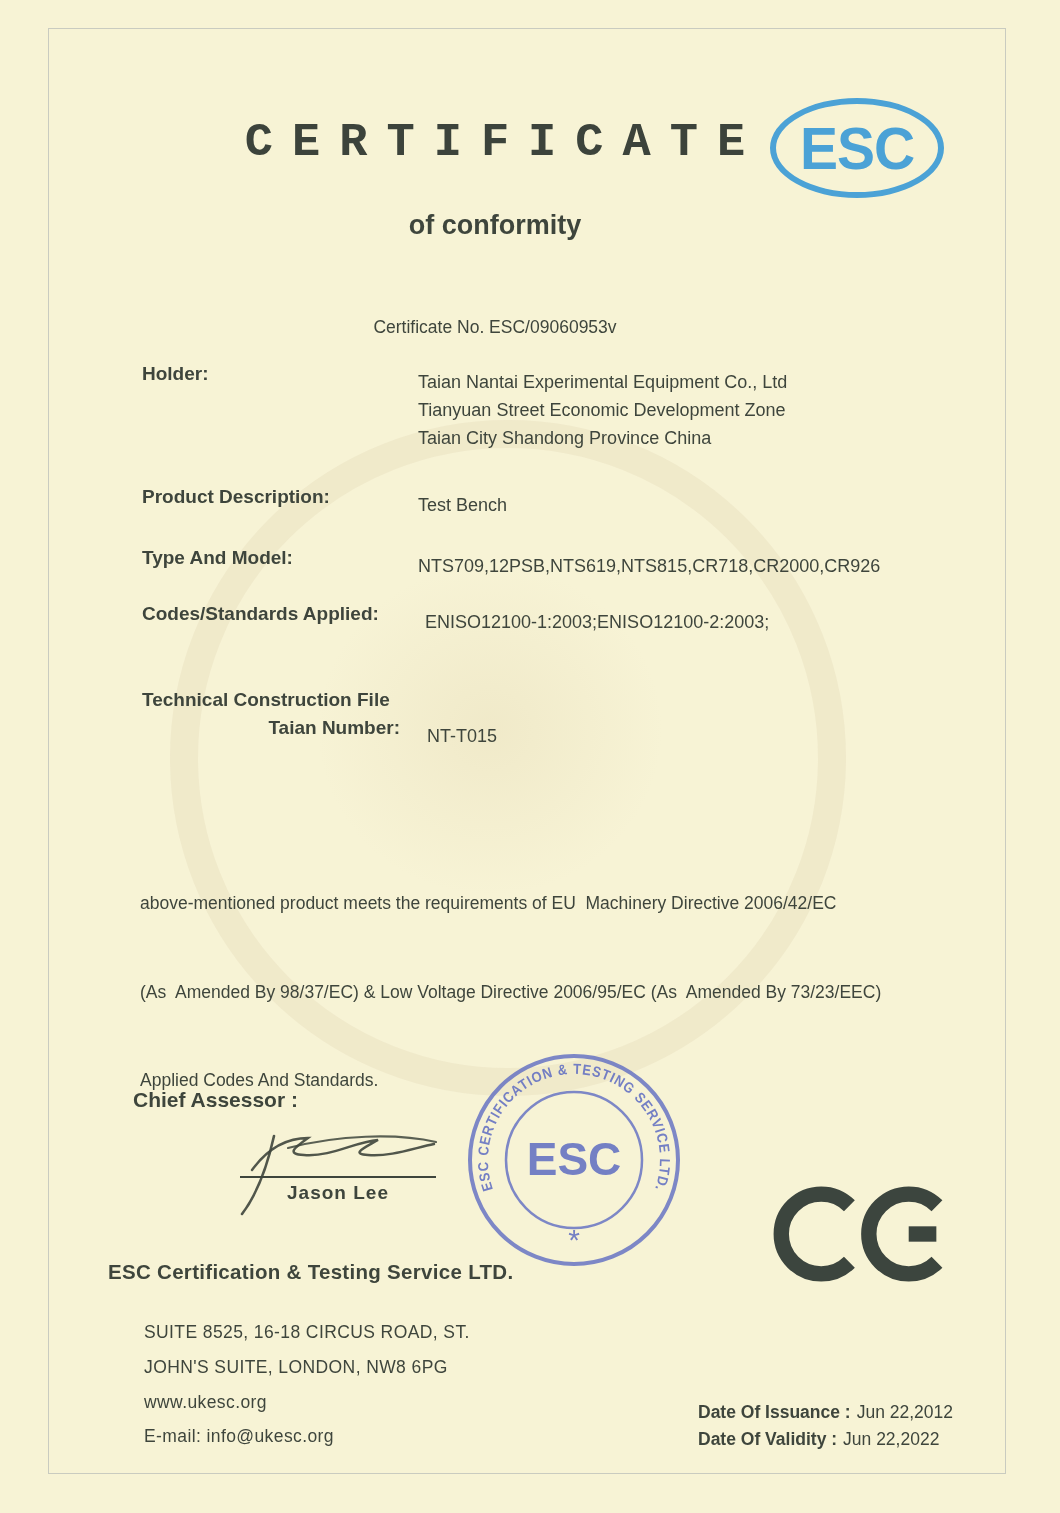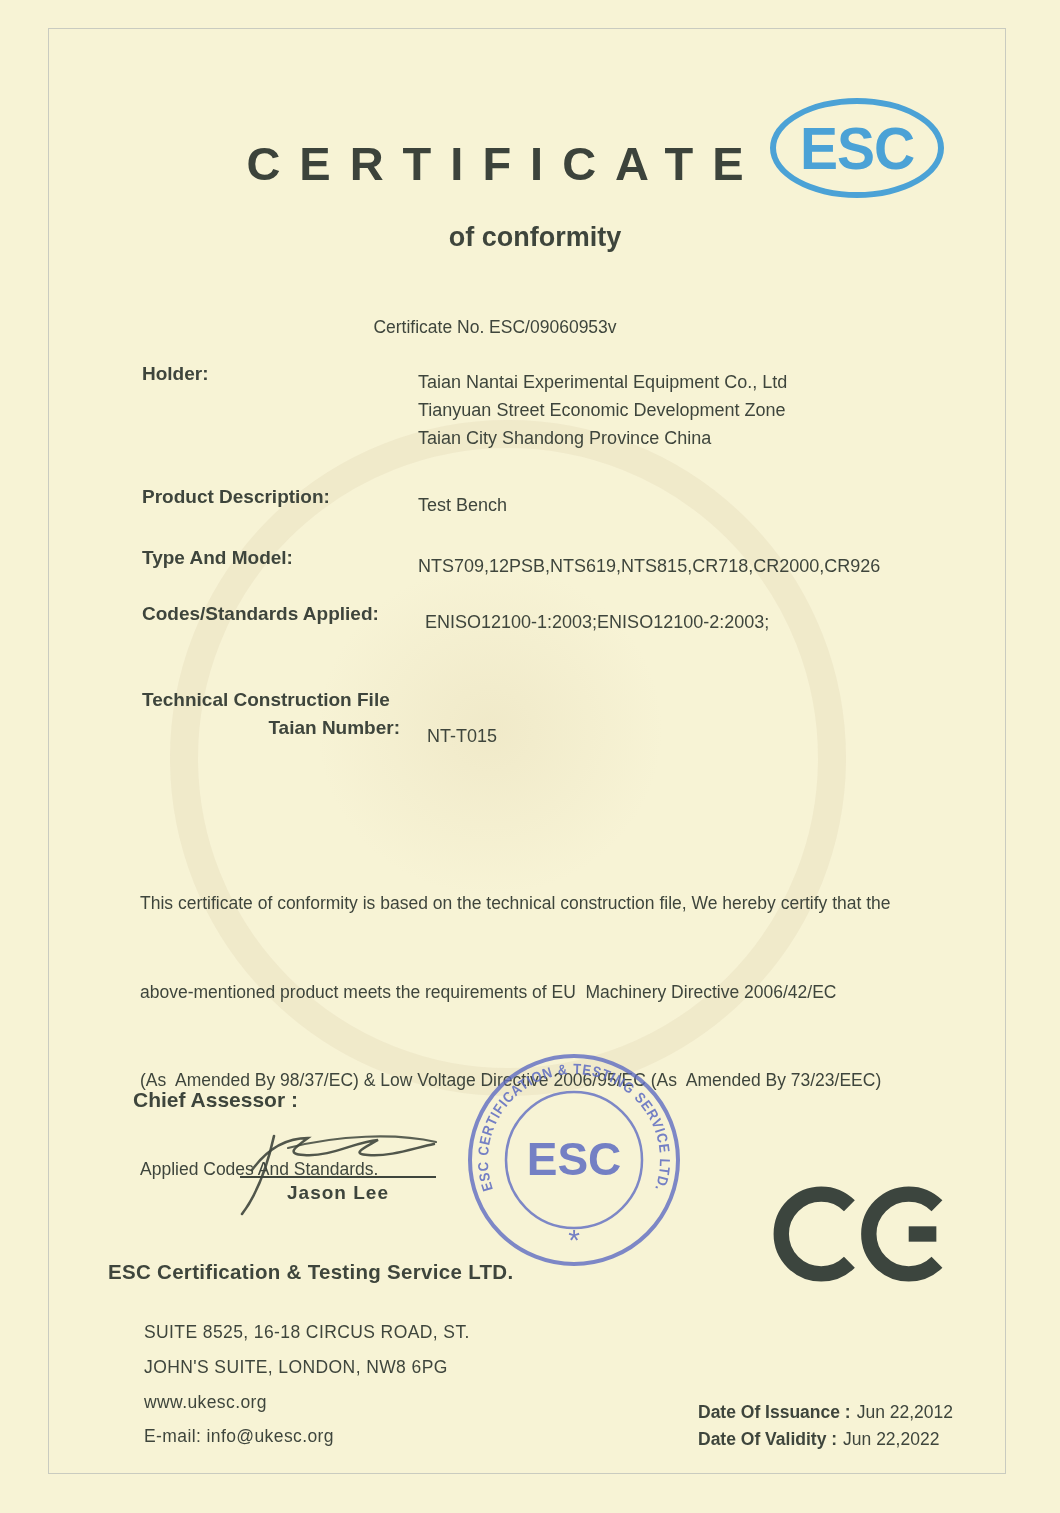--- a/index.html
+++ b/index.html
@@ -20,33 +20,34 @@
     position:absolute;left:170px;top:420px;width:620px;height:620px;
     border-radius:50%;border:28px solid rgba(205,189,148,0.16);
   }
   .wm-blob{
     position:absolute;left:250px;top:500px;width:480px;height:460px;border-radius:50%;
     background:radial-gradient(closest-side, rgba(216,200,158,0.22), rgba(216,200,158,0.0) 72%);
   }
   .abs{position:absolute;}
   .centered{left:0;width:990px;text-align:center;}
   .title{
-    top:136px;font-size:47px;font-weight:bold;letter-spacing:19px;text-indent:19px;
+    top:116px;font-size:47px;font-weight:bold;letter-spacing:19px;text-indent:19px;
     color:#3c433b;
+    font-family:Liberation Mono, monospace;
   }
   .logo{
     left:770px;top:98px;width:162px;height:88px;
     border:6px solid #4ba2d6;border-radius:50%;
     display:flex;align-items:center;justify-content:center;
   }
   .logo-text{
     font-size:57px;font-weight:bold;color:#4ba2d6;letter-spacing:-1px;
     transform:scaleY(1.04);line-height:1;
   }
-  .subtitle{top:222px;font-size:27px;font-weight:bold;padding-left:40px;}
+  .subtitle{top:210px;font-size:27px;font-weight:bold;}
   .directives{top:264px;font-size:18px;}
   .certno{top:317px;font-size:17.5px;}
   .lbl{left:142px;font-size:19px;font-weight:bold;}
   .val{left:418px;font-size:18px;margin-top:8px;}
   .statement{left:140px;top:830px;font-size:17.5px;line-height:29.5px;white-space:pre;}
   .assessor{left:133px;top:1088px;font-size:21px;font-weight:bold;}
   .sig-line{left:240px;top:1176px;width:196px;border-top:2px solid #3e453c;height:0;}
   .sig-name{left:240px;top:1182px;width:196px;text-align:center;font-size:19px;font-weight:bold;letter-spacing:1px;}
   .company{left:108px;top:1260px;font-size:20.5px;font-weight:bold;letter-spacing:0.3px;}
   .addr{left:108px;font-size:17.5px;letter-spacing:0.4px;margin-left:36px;}
@@ -86,21 +87,20 @@
   <div class="abs val" style="top:548px">NTS709,12PSB,NTS619,NTS815,CR718,CR2000,CR926</div>
 
   <div class="abs lbl" style="top:603px">Codes/Standards Applied:</div>
   <div class="abs val" style="top:604px;left:425px">ENISO12100-1:2003;ENISO12100-2:2003;</div>
 
   <div class="abs lbl" style="top:689px">Technical Construction File</div>
   <div class="abs lbl" style="top:717px;left:142px;width:258px;text-align:right">Taian Number:</div>
   <div class="abs val" style="top:718px;left:427px">NT-T015</div>
 
   <div class="abs statement">
-    <div>This certificate of conformity is based on the technical construction file, We hereby certify that the</div>
     <div>above-mentioned product meets the requirements of EU  Machinery Directive 2006/42/EC</div>
     <div>(As  Amended By 98/37/EC) &amp; Low Voltage Directive 2006/95/EC (As  Amended By 73/23/EEC)</div>
     <div>Applied Codes And Standards.</div>
   </div>
 
   <div class="abs assessor">Chief Assessor :</div>
   <svg class="abs sig-svg" width="230" height="102" viewBox="0 0 230 102">
     <path d="M 46 18 C 40 45, 30 75, 14 96" fill="none" stroke="#3e453c" stroke-width="2.6" stroke-linecap="round" opacity="0.9"></path>
     <path d="M 24 52 C 40 30, 58 20, 80 20 C 66 30, 58 36, 76 37 C 104 39, 126 24, 150 22 C 136 30, 122 36, 140 37 C 162 39, 186 30, 206 26" fill="none" stroke="#3e453c" stroke-width="2.4" stroke-linecap="round" opacity="0.9"></path>
     <path d="M 60 30 C 110 17, 168 15, 208 24" fill="none" stroke="#3e453c" stroke-width="2.2" stroke-linecap="round" opacity="0.85"></path>

